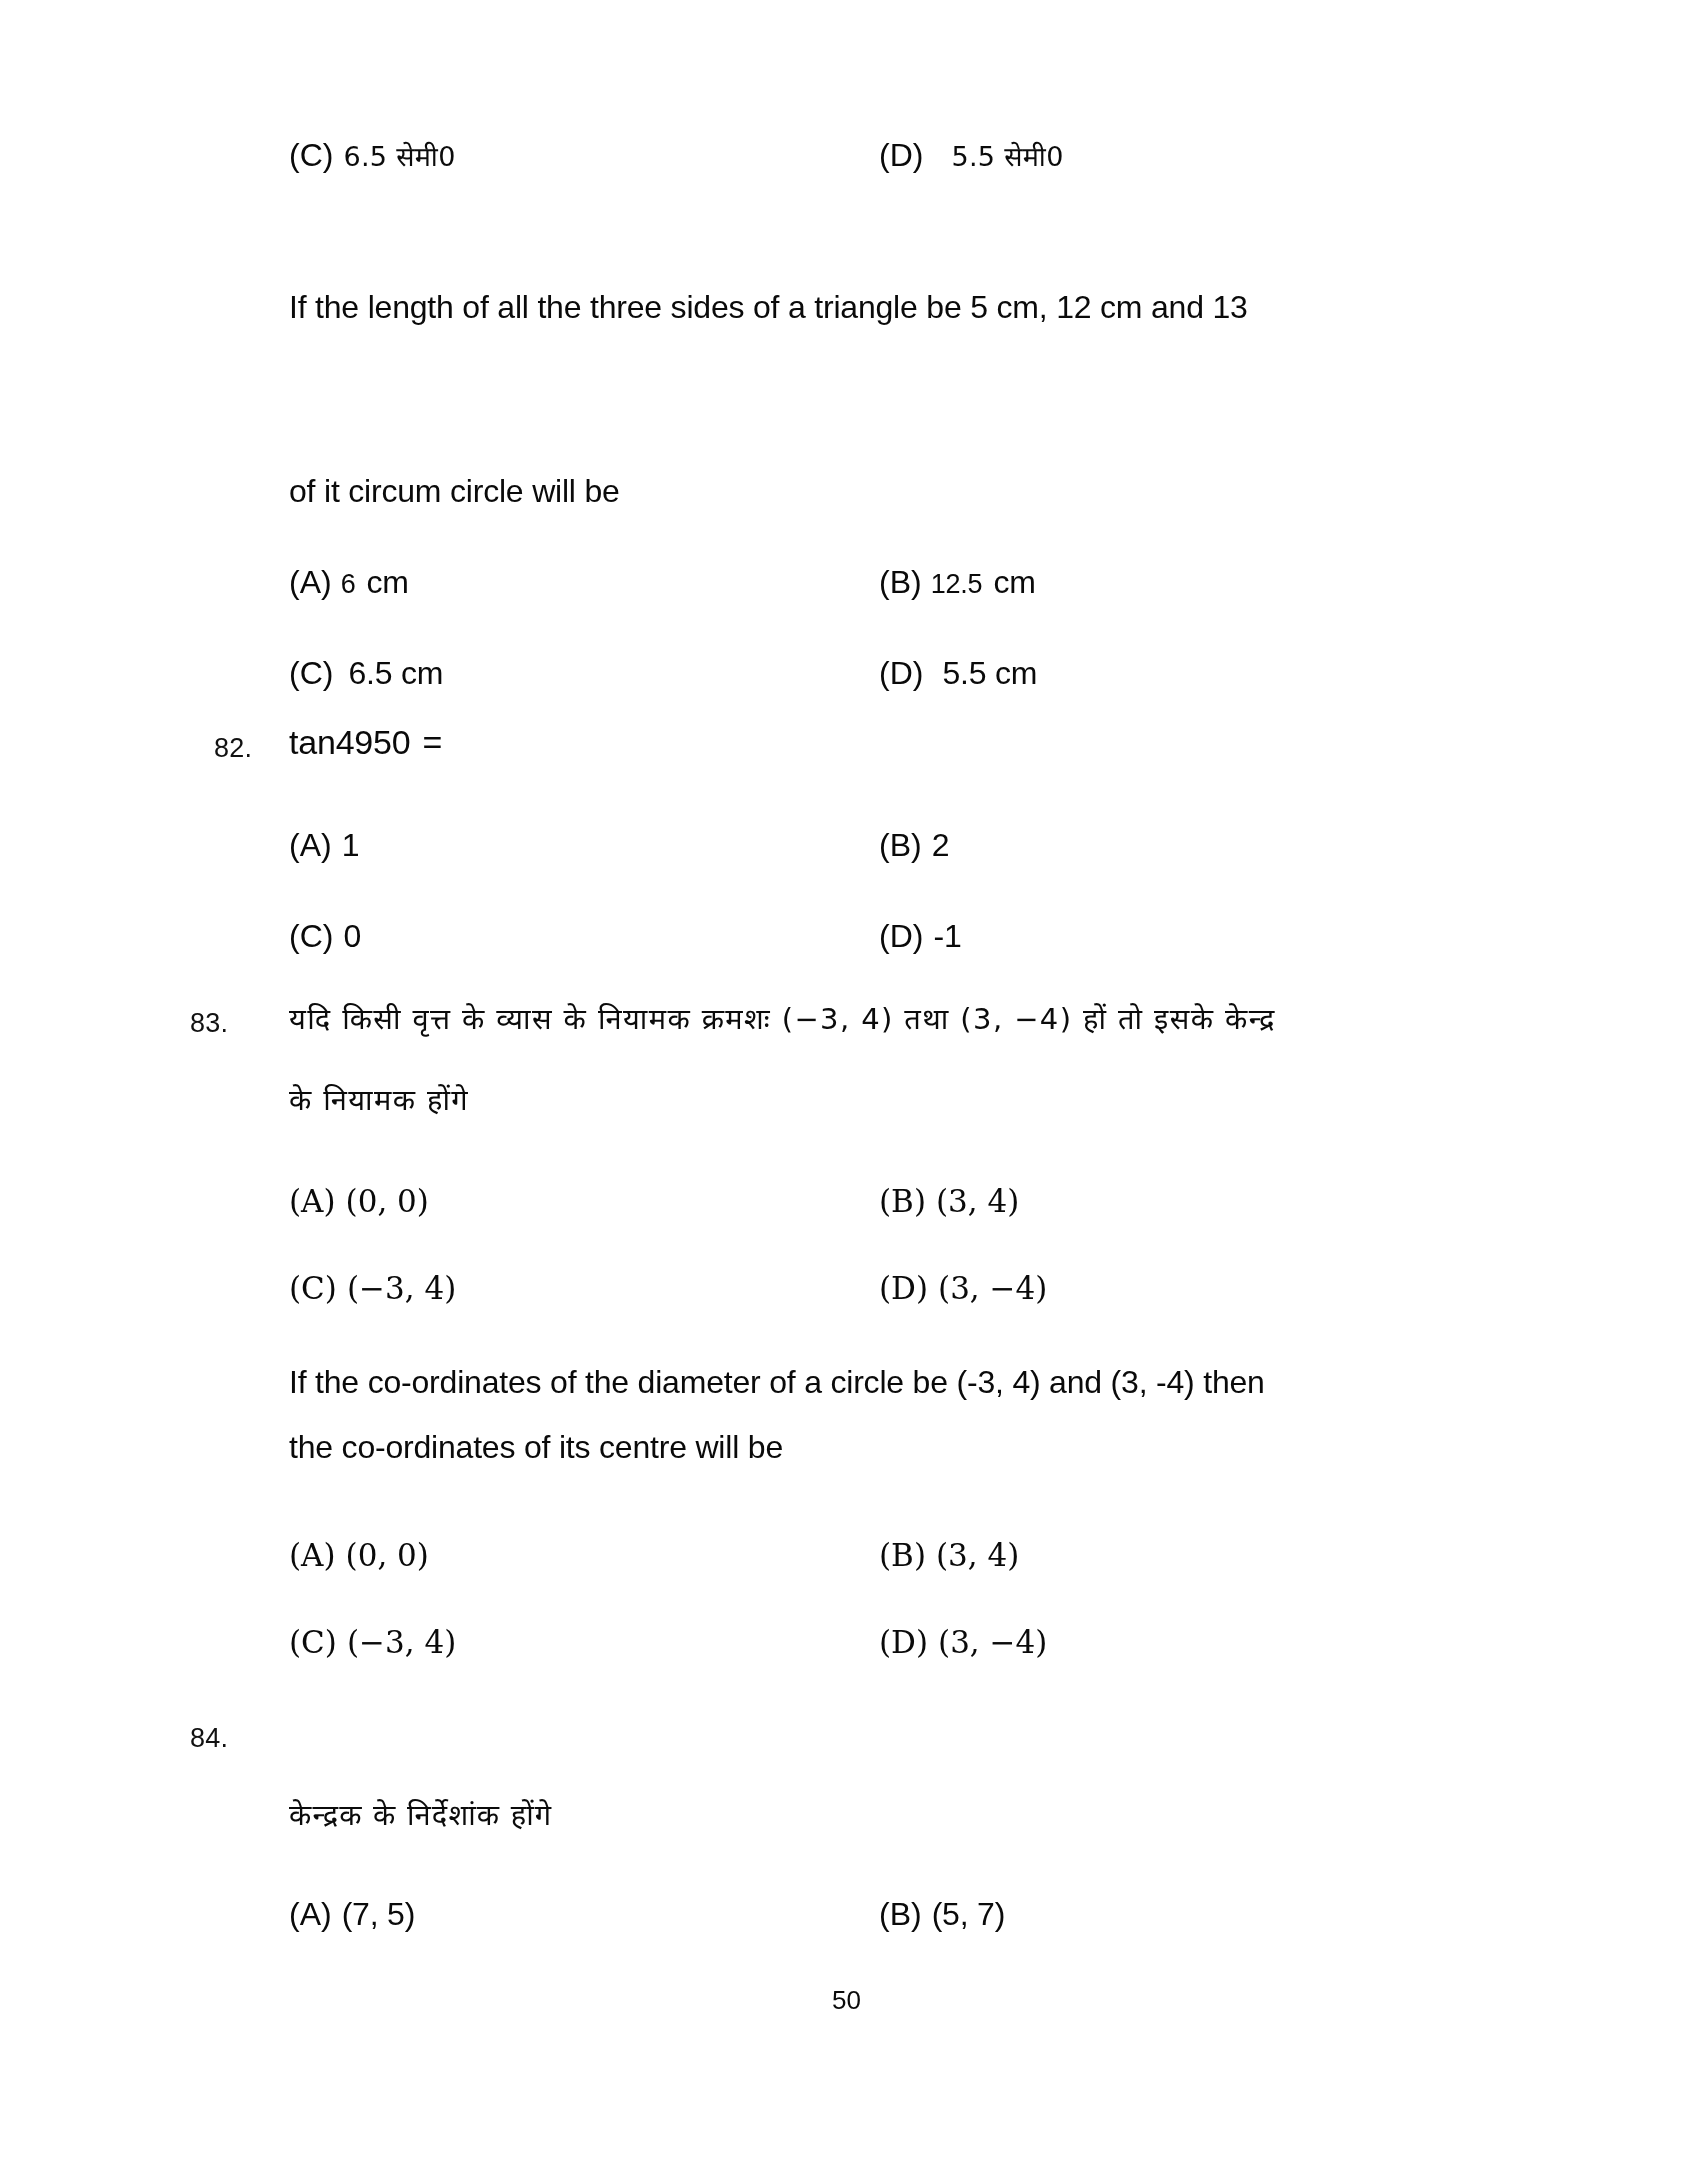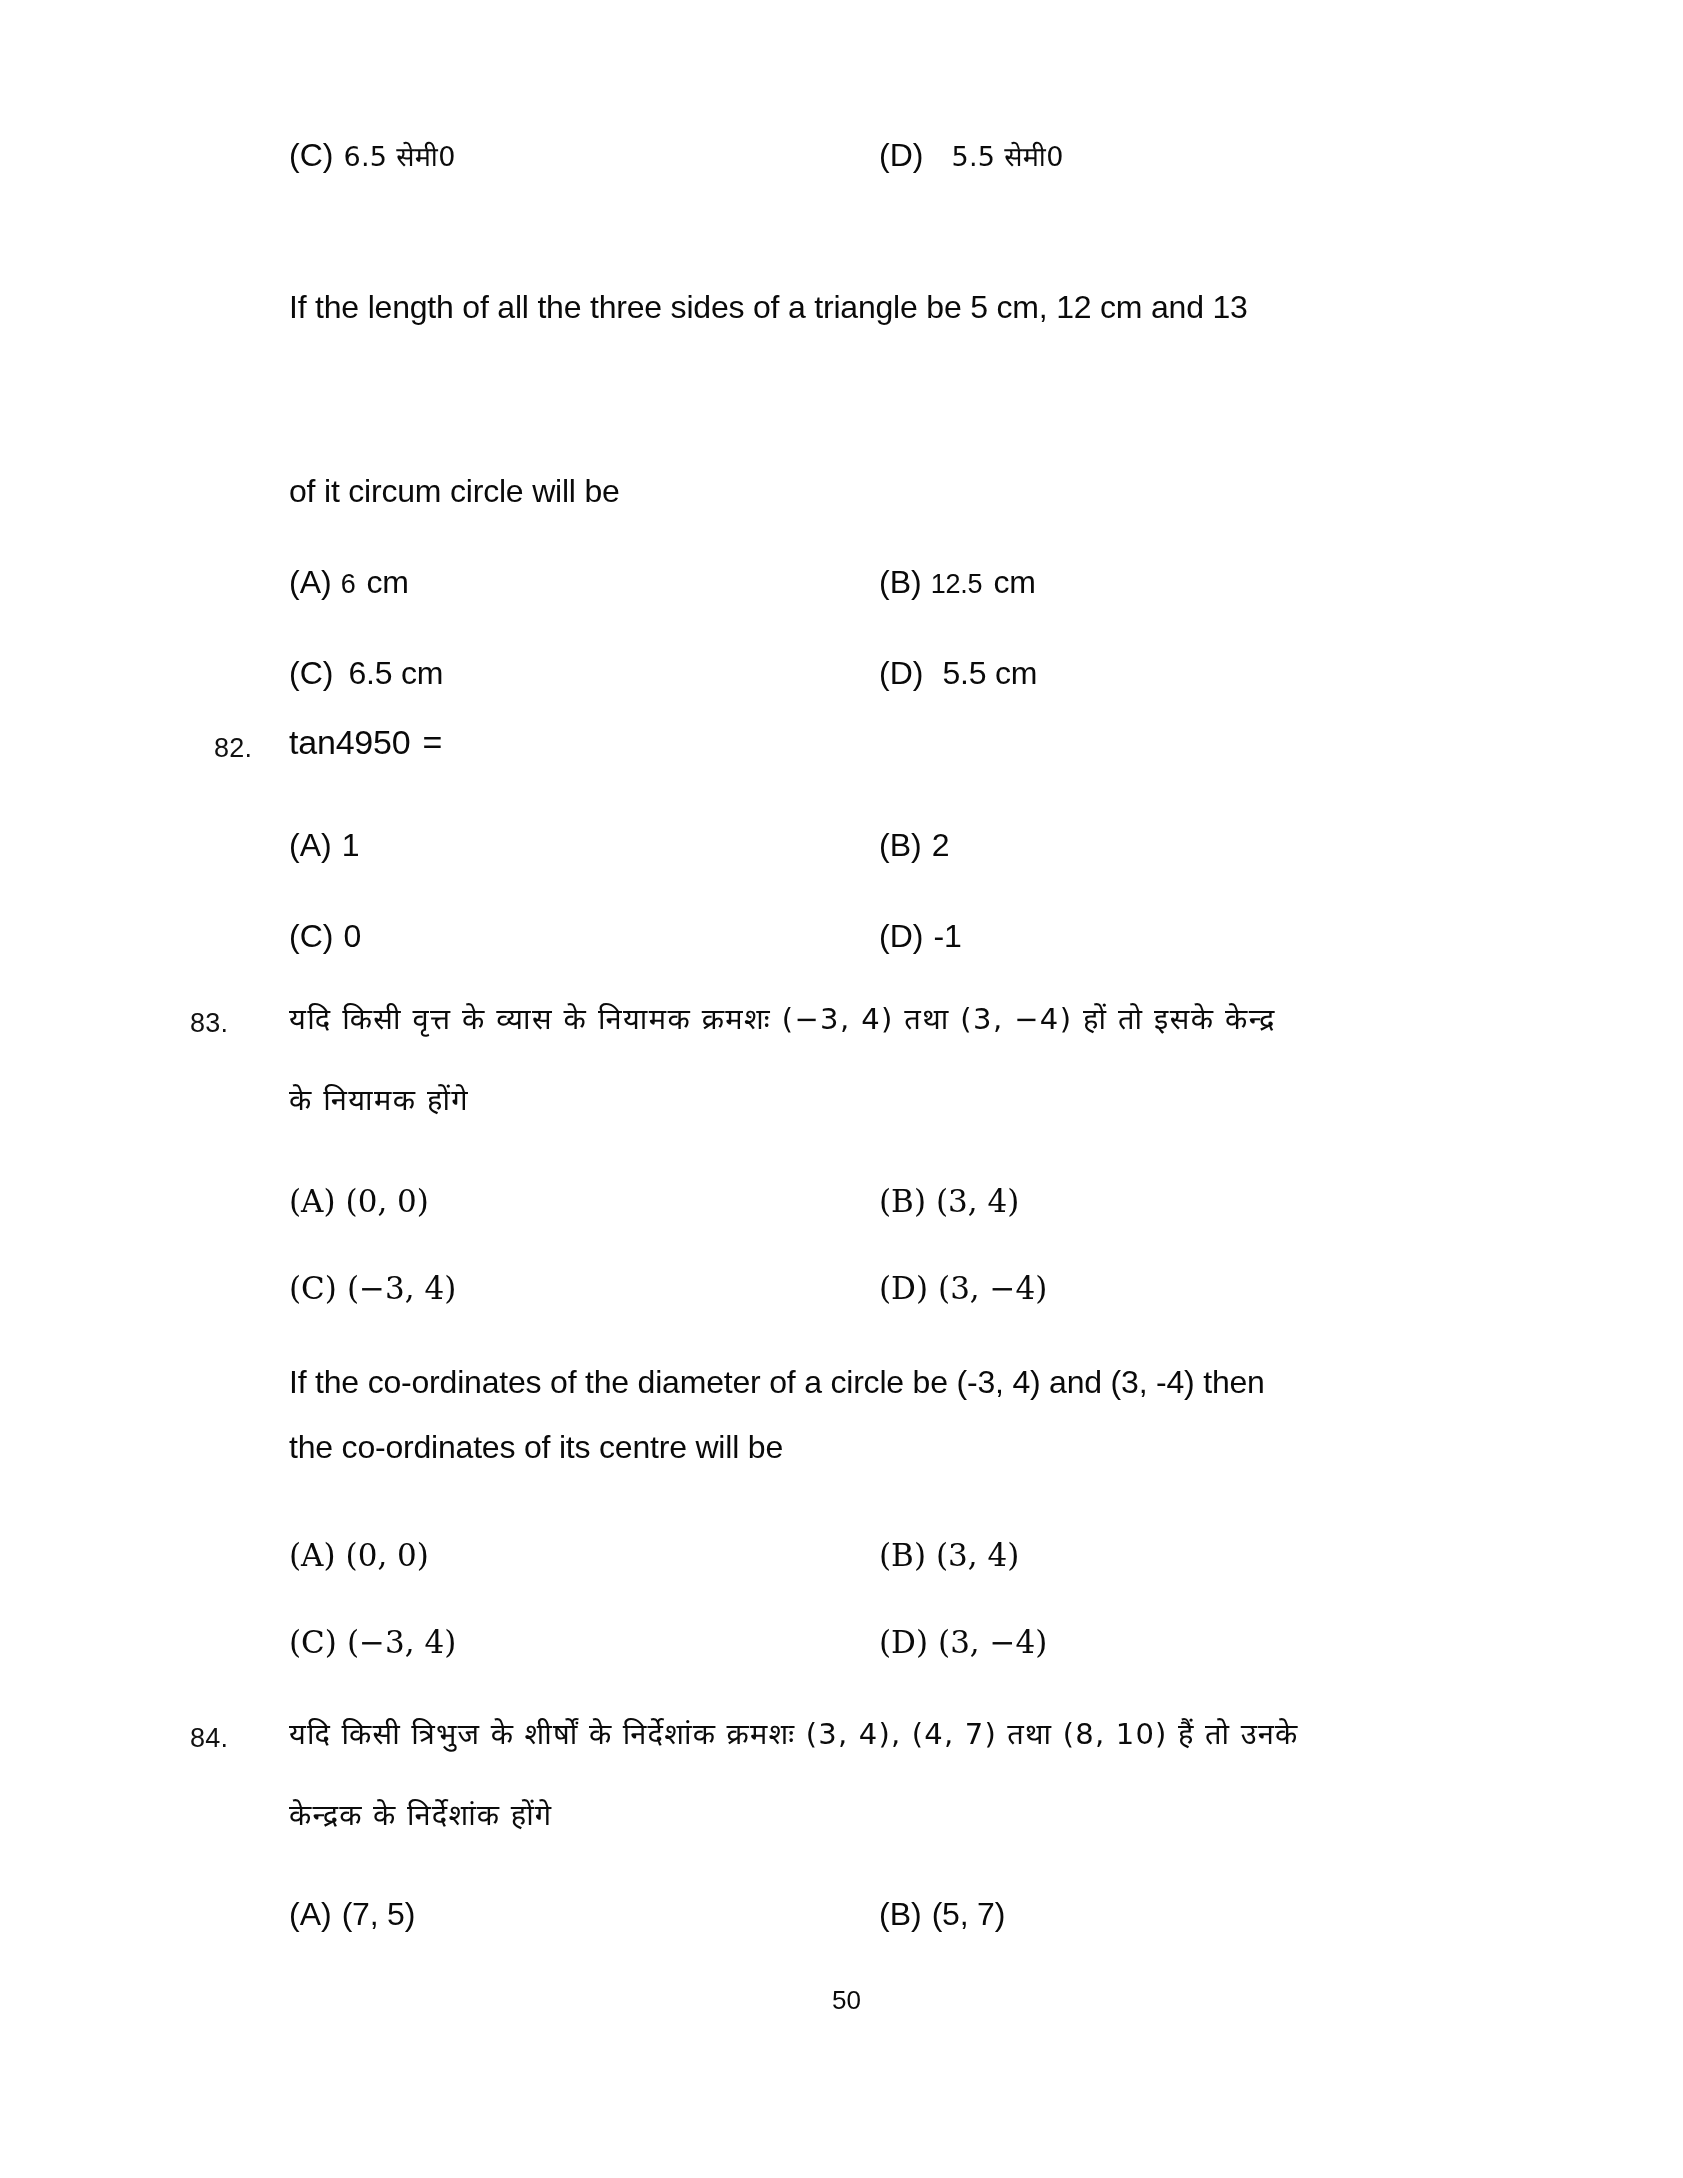--- a/index.html
+++ b/index.html
@@ -184,21 +184,20 @@
   <div class="row" style="left:289px; top:1624px;">
     <span class="math">(C)</span>
     <span class="math" style="margin-left:10px;">(−3, 4)</span>
   </div>
   <div class="row" style="left:879px; top:1624px;">
     <span class="math">(D)</span>
     <span class="math" style="margin-left:10px;">(3, −4)</span>
   </div>
 
   <div class="qnum" style="left:190px; top:1723px;">84.</div>
-  <div class="hin" style="position:absolute; left:289px; top:1713px; letter-spacing:1.2px;">यदि किसी त्रिभुज के शीर्षों के निर्देशांक क्रमशः (3, 4), (4, 7) तथा (8, 10) हैं तो उनके</div>
   <div class="hin" style="position:absolute; left:289px; top:1794px; letter-spacing:1.2px;">केन्द्रक के निर्देशांक होंगे</div>
 
   <div class="row" style="left:289px; top:1896px;">
     <span class="opt-label">(A)</span>
     <span class="eng" style="margin-left:10px;">(7, 5)</span>
   </div>
   <div class="row" style="left:879px; top:1896px;">
     <span class="opt-label">(B)</span>
     <span class="eng" style="margin-left:10px;">(5, 7)</span>
   </div>

